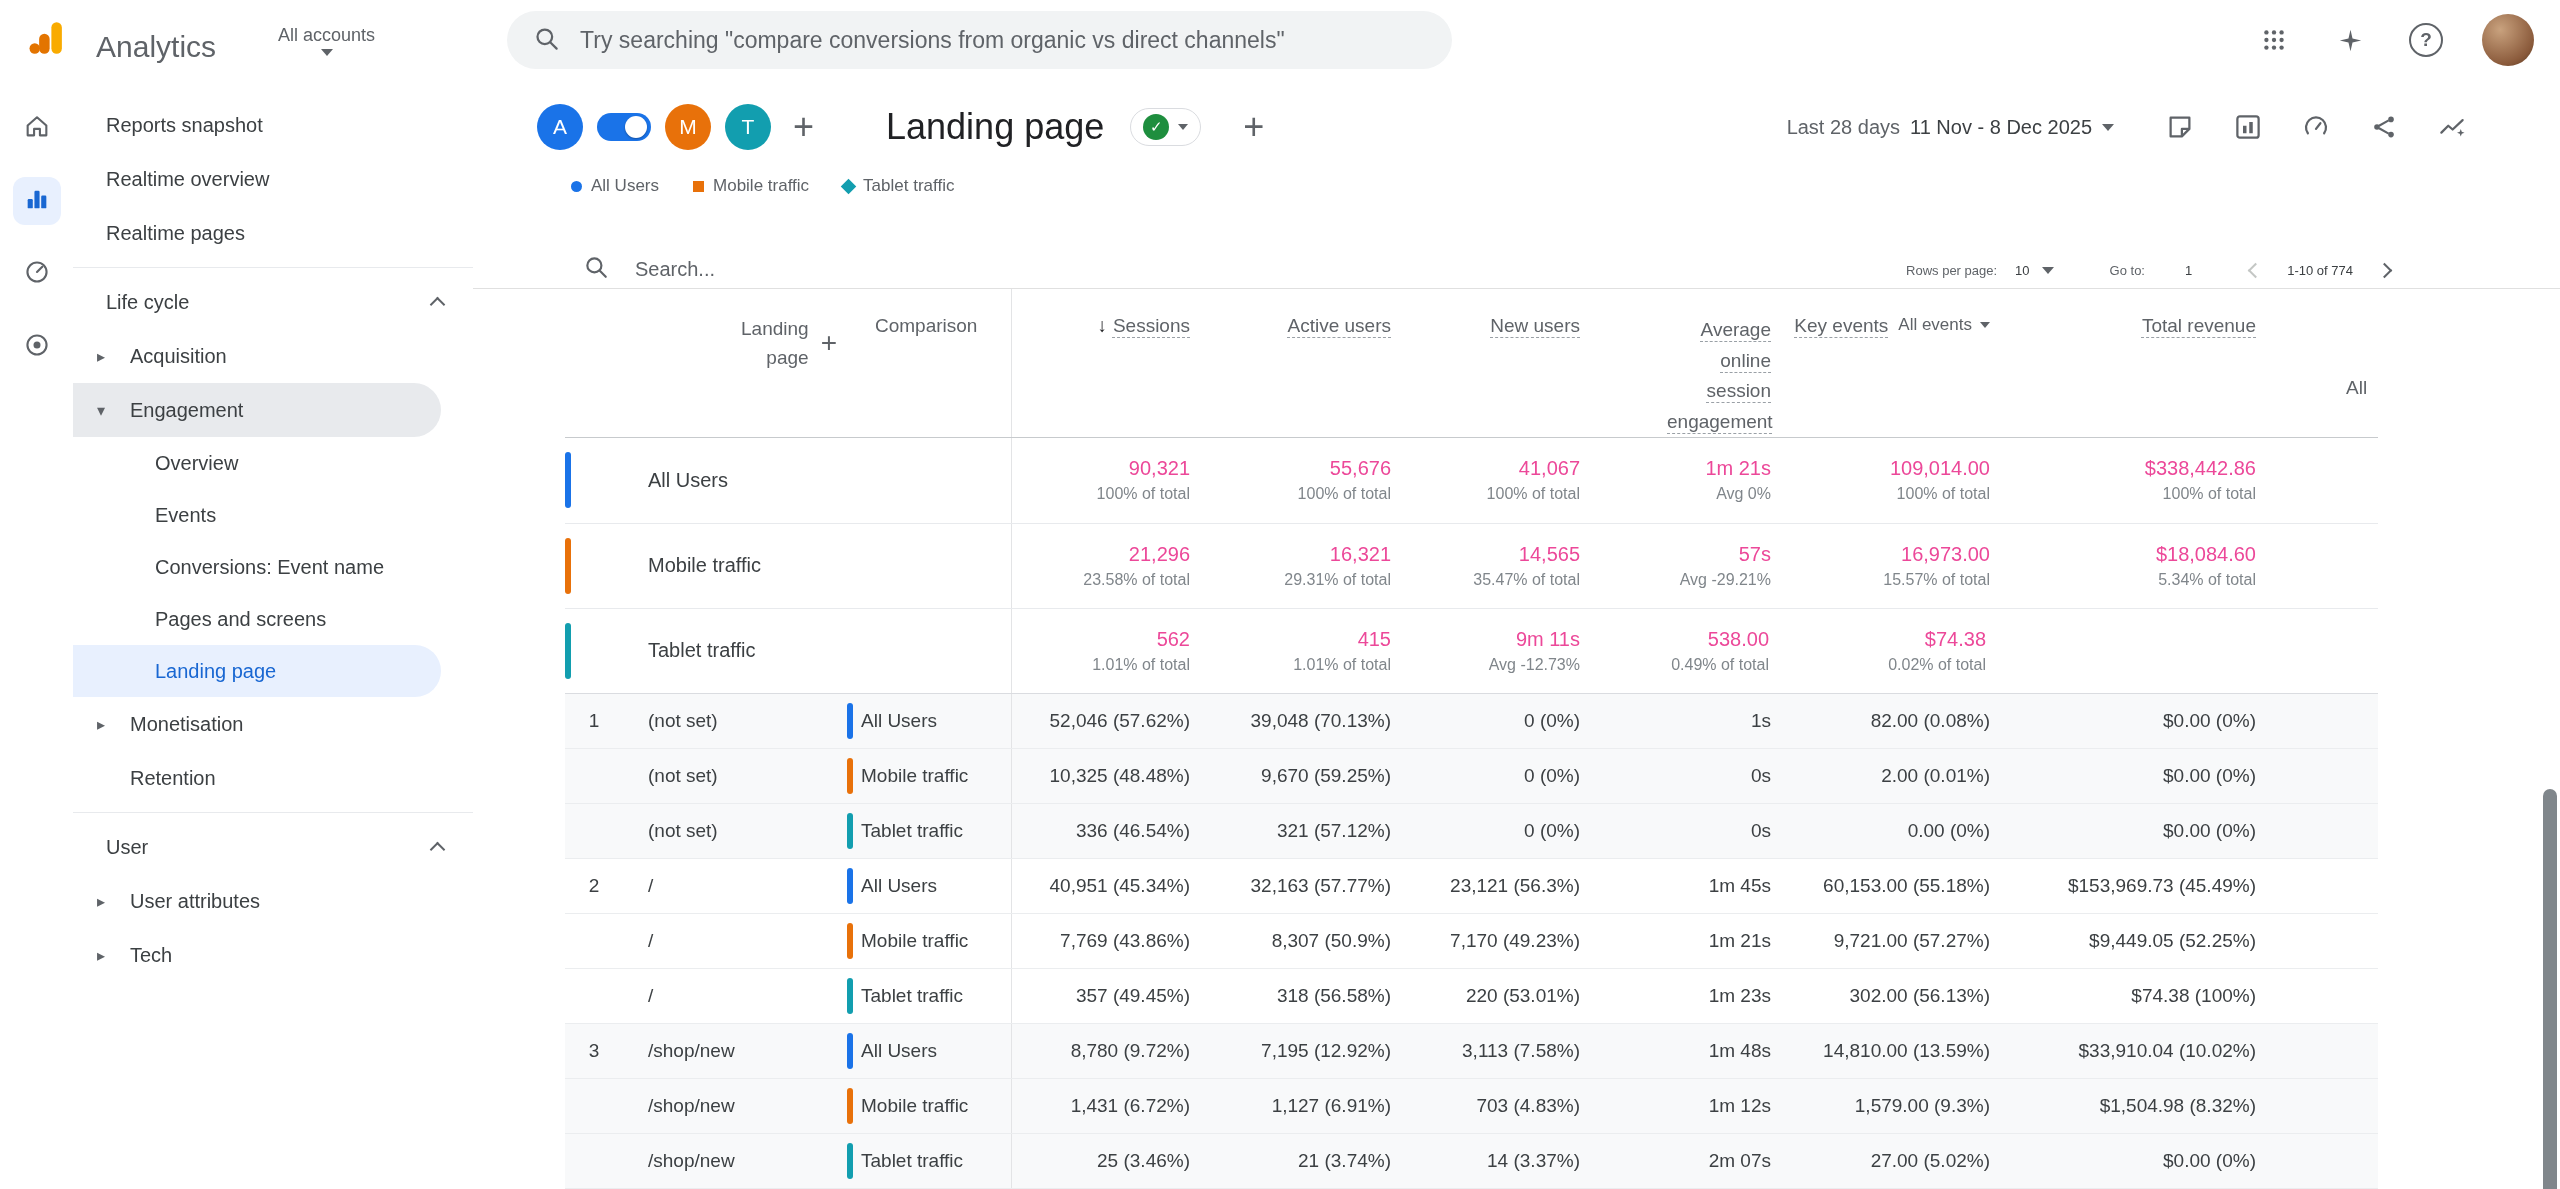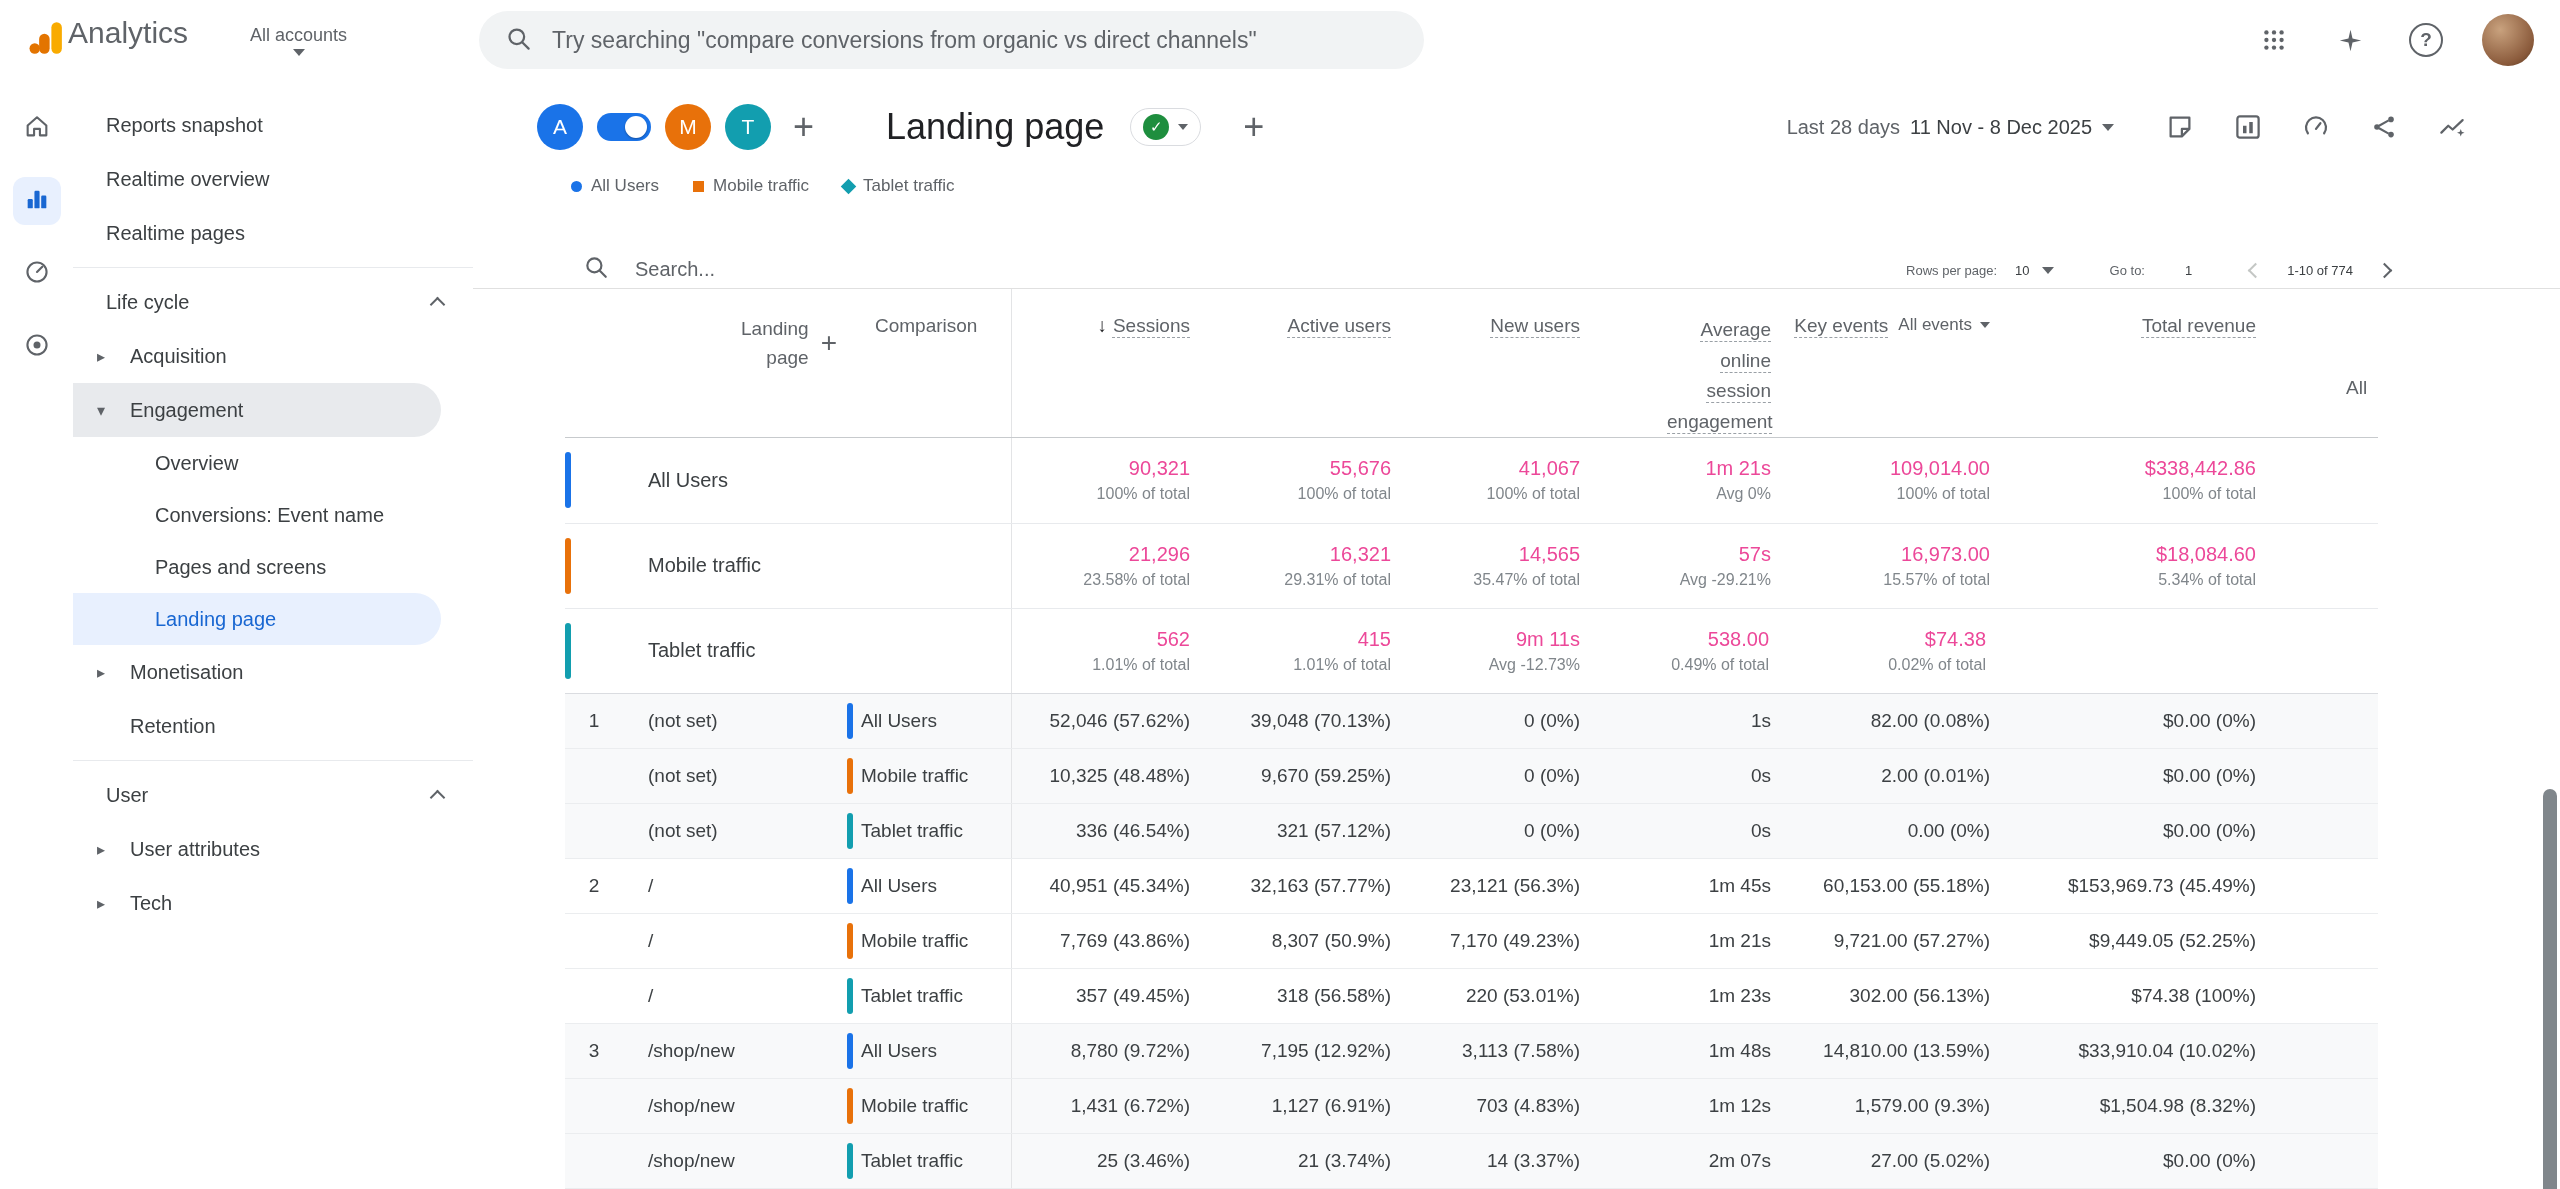--- a/index.html
+++ b/index.html
@@ -2,21 +2,21 @@
 <html><head>
 <meta charset="utf-8">
 <style>
   *{box-sizing:border-box;margin:0;padding:0}
   html,body{width:2560px;height:1189px;overflow:hidden;background:#fff;
     font-family:"Liberation Sans",sans-serif;color:#3c4043;-webkit-font-smoothing:antialiased}
   .app{width:2560px;height:1189px;position:relative;display:flex;flex-direction:column}
 
   
   .topbar{height:80px;display:flex;align-items:center;padding:0 20px 0 26px;flex:0 0 auto;background:#fff}
-  .logo-block{display:flex;align-items:flex-start;gap:0;cursor:pointer}
+  .logo-block{display:flex;align-items:flex-end;gap:28px;cursor:pointer}
   .logo-name{font-size:30px;color:#5f6368}
   .account-switch{margin-left:62px;display:flex;flex-direction:column;align-items:center;gap:3px;cursor:pointer}
   .account-label{font-size:18px;color:#5f6368}
   .caret{width:0;height:0;border-left:6px solid transparent;border-right:6px solid transparent;border-top:7px solid #5f6368}
   .search-pill{margin-left:132px;width:945px;height:58px;background:#f1f3f4;border-radius:29px;display:flex;align-items:center;padding:0 26px;gap:20px}
   .search-pill input{flex:1;border:0;background:transparent;outline:none;font-size:23px;font-family:inherit;color:#3c4043}
   .search-pill input::placeholder{color:#5f6368;opacity:1}
   .topbar-right{margin-left:auto;display:flex;align-items:center;gap:36px;padding-right:6px}
   .tb-iconbtn{width:40px;height:40px;display:flex;align-items:center;justify-content:center;color:#5f6368;cursor:pointer}
   .help-circle{width:34px;height:34px;border:2.5px solid #5f6368;border-radius:50%;display:flex;align-items:center;justify-content:center;font-size:19px;font-weight:bold;color:#5f6368}
@@ -221,20 +221,21 @@
       </div>
       <div class="nav-item has-arrow">
         <span class="arrow">▸</span>
         <span>Acquisition</span>
       </div>
       <div class="nav-item has-arrow expanded">
         <span class="arrow">▾</span>
         <span>Engagement</span>
       </div>
       <div class="nav-sub">Overview</div>
+      <div class="nav-sub">Events</div>
       <div class="nav-sub">Conversions: Event name</div>
       <div class="nav-sub">Pages and screens</div>
       <div class="nav-sub selected">Landing page</div>
       <div class="nav-item has-arrow">
         <span class="arrow">▸</span>
         <span>Monetisation</span>
       </div>
       <div class="nav-item leaf-indent">Retention</div>
       <div class="nav-divider"></div>
       <div class="nav-section">

